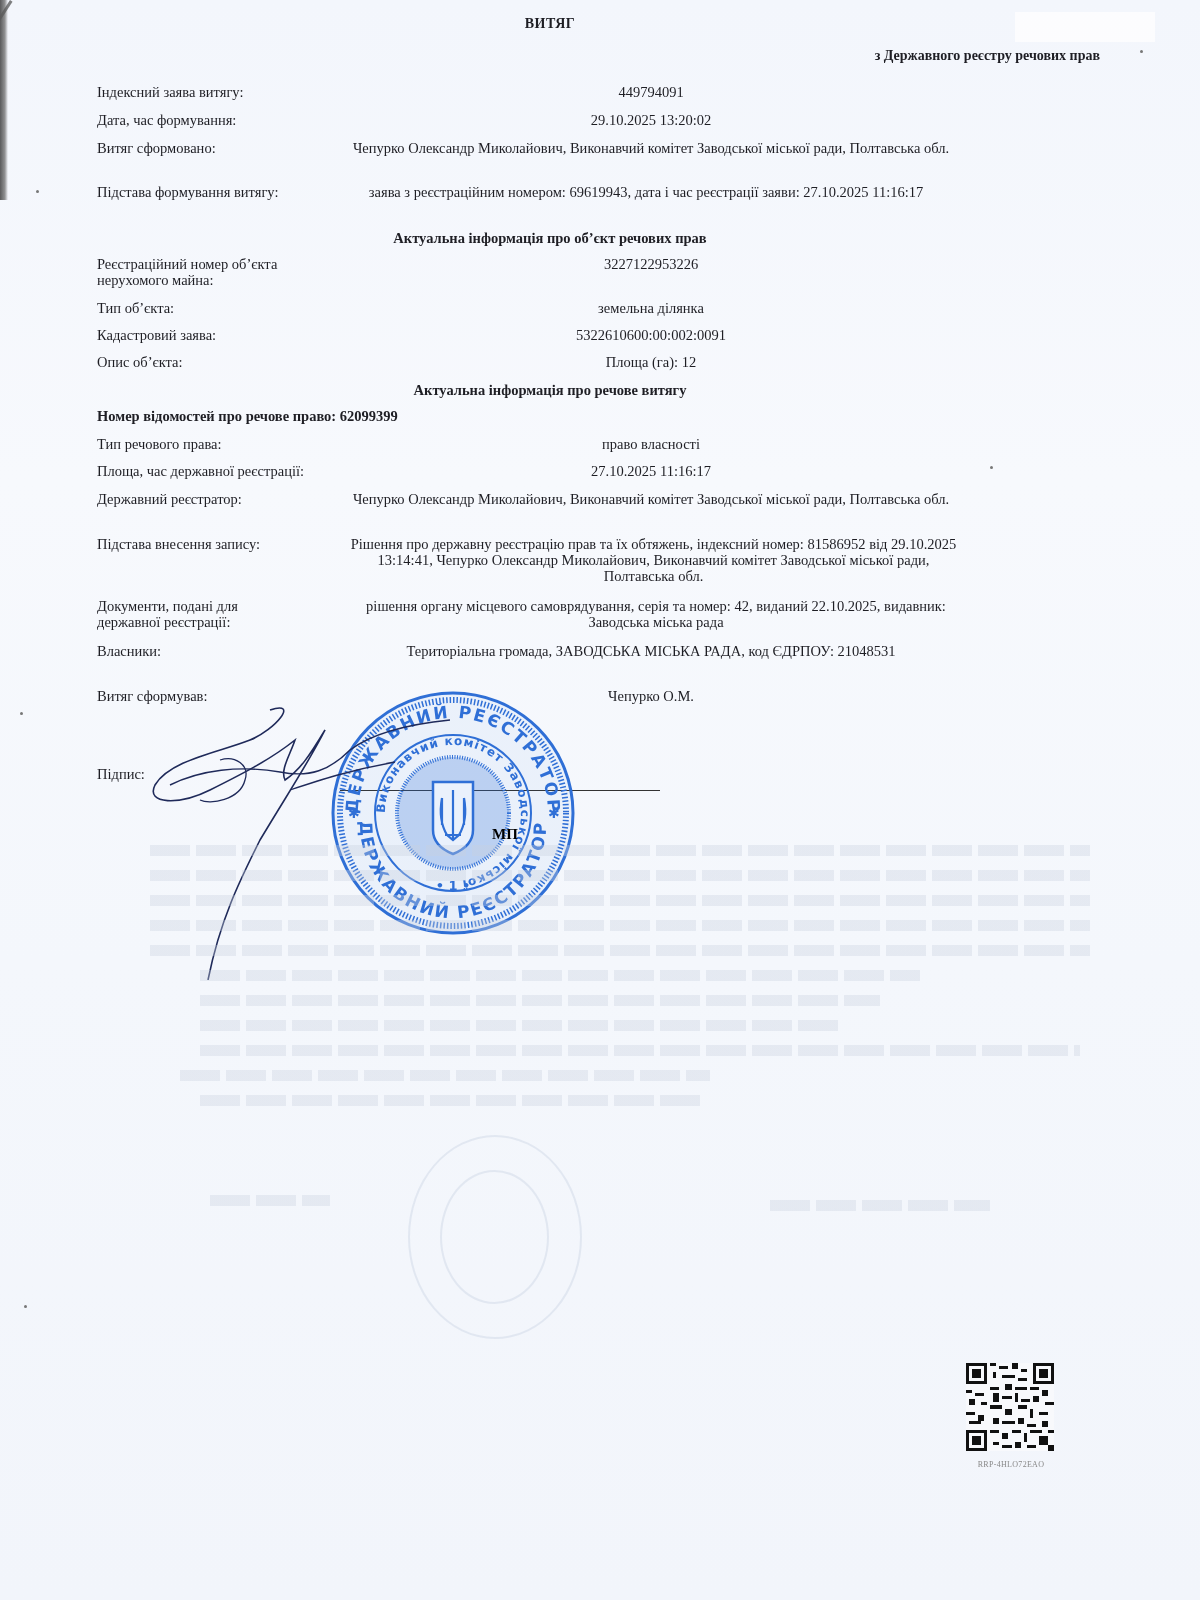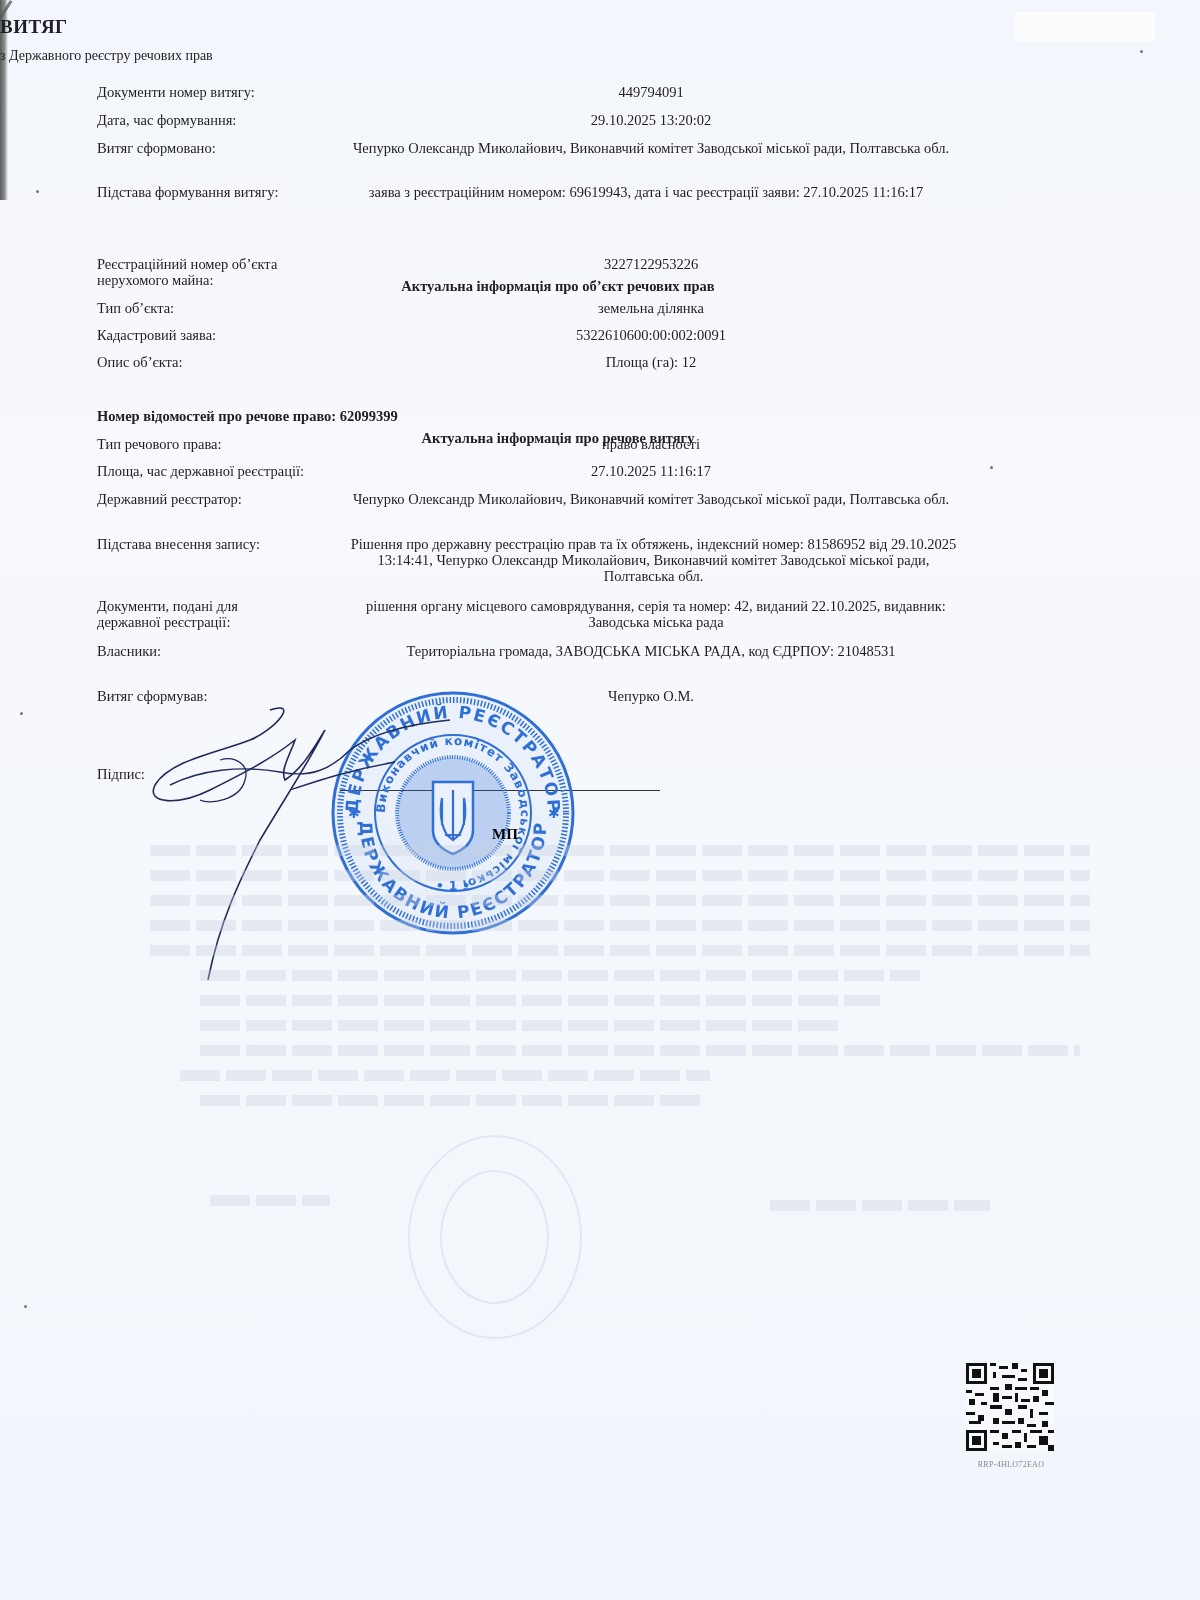--- a/index.html
+++ b/index.html
@@ -41,32 +41,32 @@
       top: 12px;
       width: 140px;
       height: 30px;
       background: rgba(255,255,255,0.7);
     }
     .doc-title {
       position: absolute;
       top: 16px;
       left: 0;
       width: 1100px;
-      text-align: left;
-      font-weight: bold;
-      font-size: 19px;
+      text-align: center;
+      font-weight: bold;
+      font-size: 14px;
       letter-spacing: 0.5px;
     }
     .doc-subtitle {
       position: absolute;
       top: 48px;
       left: 0;
       width: 1100px;
-      text-align: left;
-      font-weight: normal;
+      text-align: right;
+      font-weight: bold;
       font-size: 14px;
     }
     .row {
       position: absolute;
       left: 97px;
       width: 870px;
       font-size: 14.5px;
       line-height: 16px;
     }
     .row .label {
@@ -77,26 +77,25 @@
     }
     .row .value {
       position: absolute;
       left: 244px;
       top: 0;
       width: 620px;
       text-align: center;
     }
     .section-heading {
       position: absolute;
-      left: 8px;
+      left: 0;
       width: 1100px;
       text-align: center;
       font-weight: bold;
       font-size: 14.5px;
-      margin-top: 48px;
     }
     .bold-row {
       position: absolute;
       left: 97px;
       font-weight: bold;
       font-size: 14.5px;
       text-align: right;
     }
     .sig-line {
       position: absolute;
@@ -183,21 +182,21 @@
 <body>
 
 <div class="left-edge"></div>
 <div class="fold-line"></div>
 <div class="ghost-box"></div>
 
 <div class="doc-title">ВИТЯГ</div>
 <div class="doc-subtitle">з Державного реєстру речових прав</div>
 
 <div class="row" style="top:84px">
-  <span class="label">Документи номер витягу:</span>
+  <span class="label">Індексний заява витягу:</span>
   <span class="value">449794091</span>
 </div>
 <div class="row" style="top:112px">
   <span class="label">Дата, час формування:</span>
   <span class="value">29.10.2025 13:20:02</span>
 </div>
 <div class="row" style="top:140px">
   <span class="label">Витяг сформовано:</span>
   <span class="value">Чепурко Олександр Миколайович, Виконавчий комітет Заводської міської ради, Полтавська обл.</span>
 </div>

